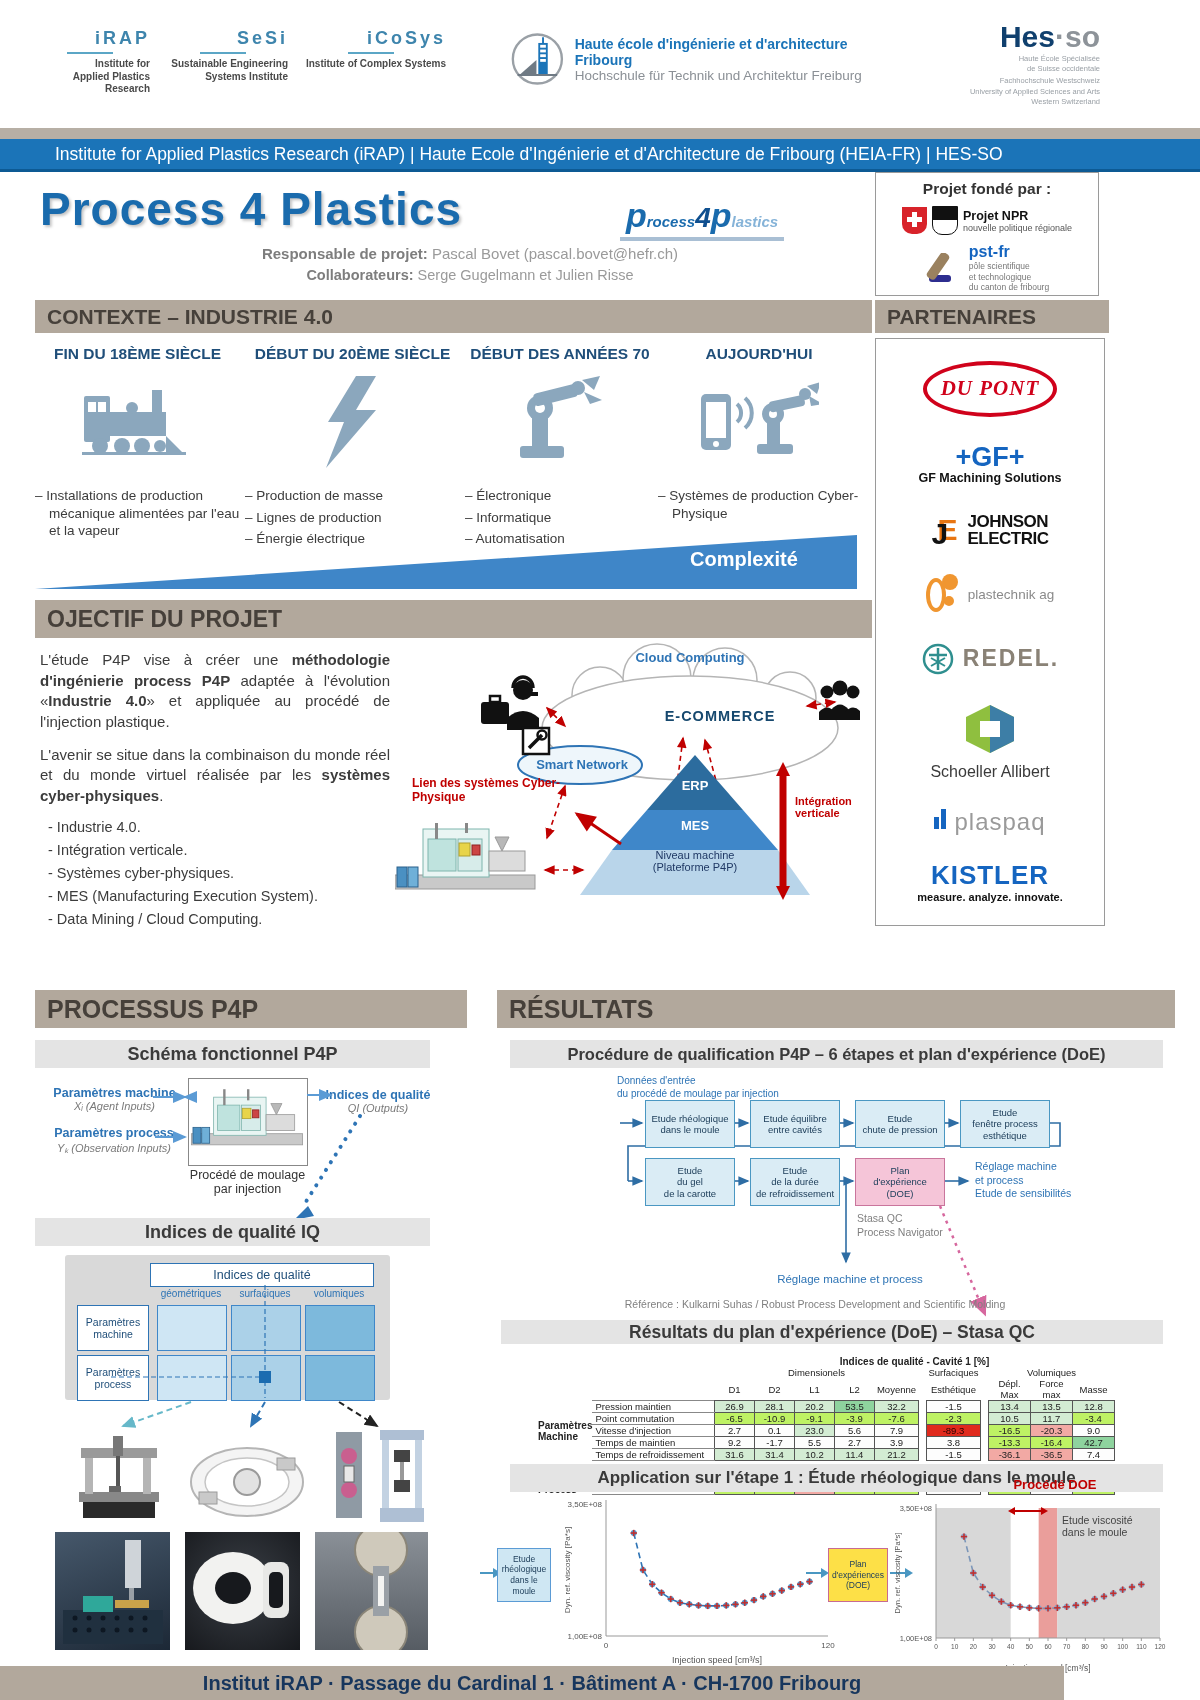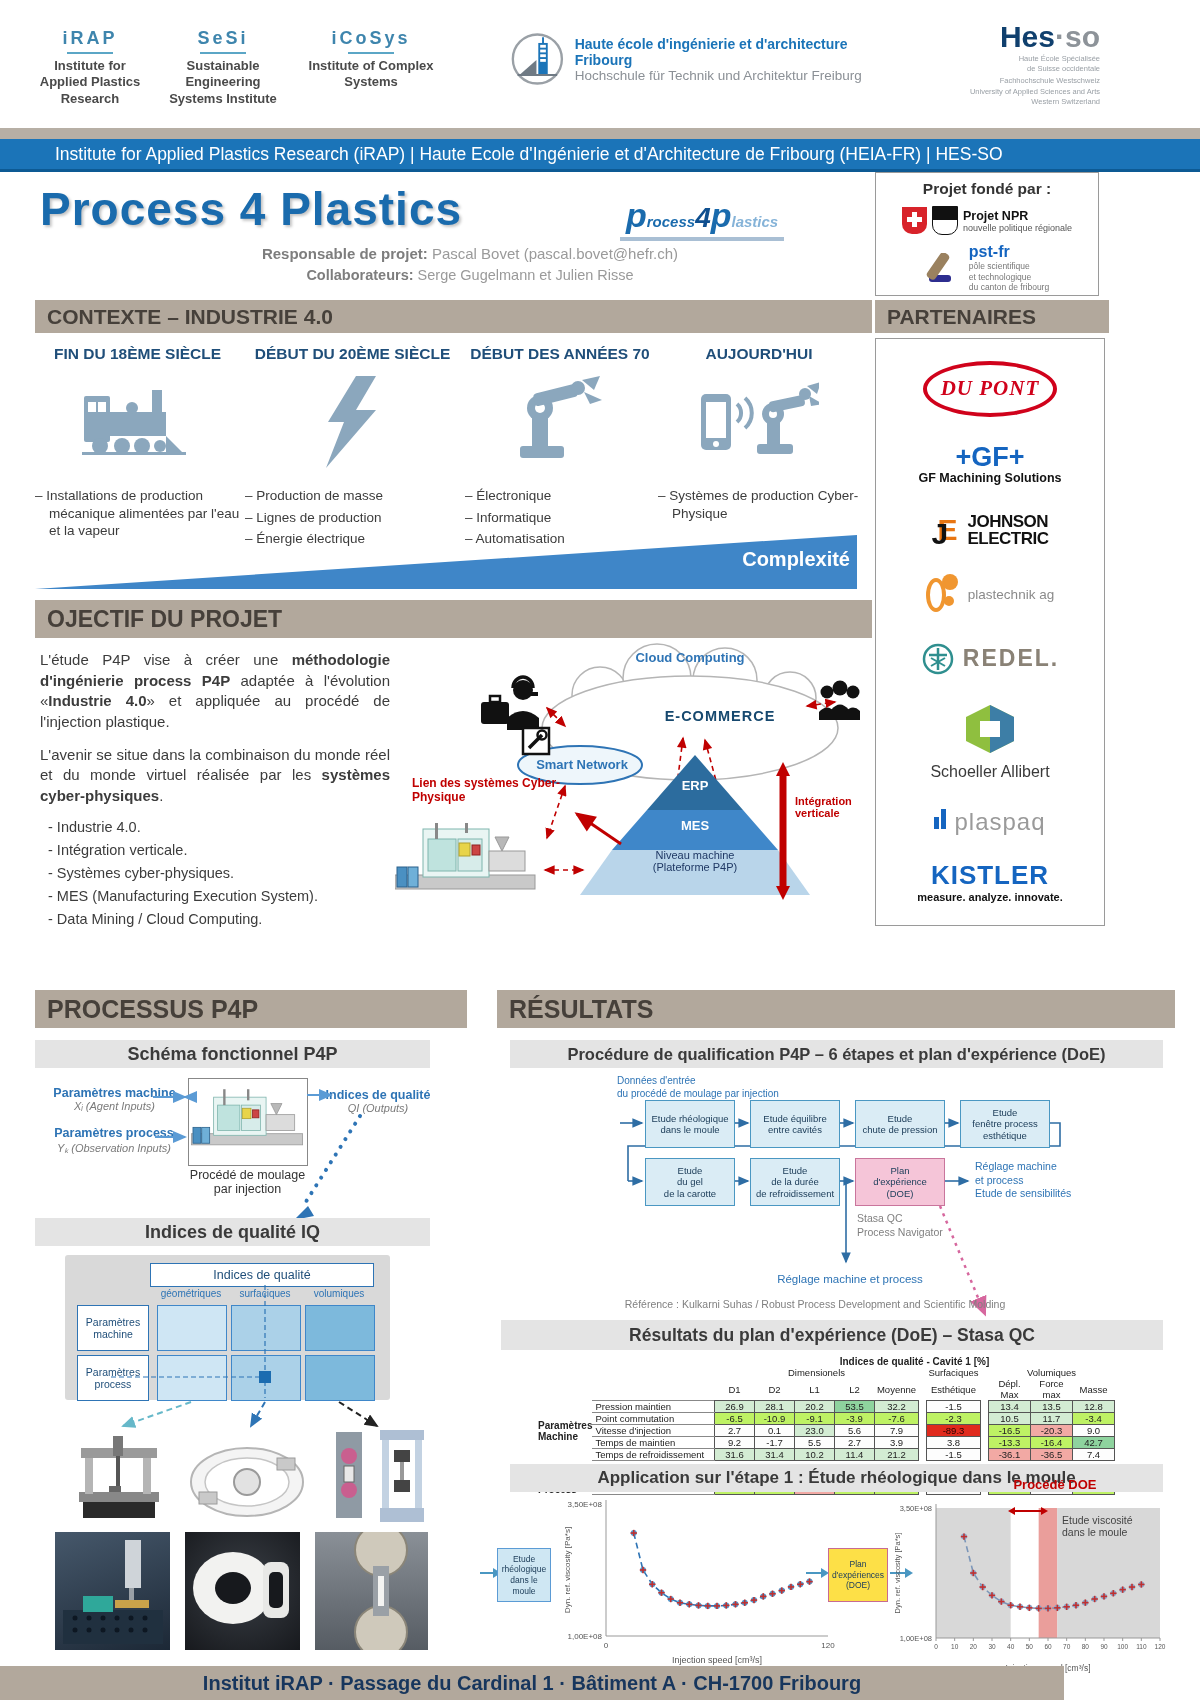--- a/index.html
+++ b/index.html
@@ -1,23 +1,23 @@
 <!DOCTYPE html>
 <html><head>
 <meta charset="utf-8">
 <style>
   html,body{margin:0;padding:0;background:#fff;font-family:"Liberation Sans",sans-serif;}
   .poster{position:relative;width:1200px;height:1700px;background:#fff;overflow:hidden;}
   .abs{position:absolute;}
   .pl{white-space:pre-line;}
   
-  .inst{ text-align:center;}
+  .inst{ text-align:right;}
   .inst .t{color:#3e85ad;font-size:18px;font-weight:bold;letter-spacing:3px;}
   .inst .u{height:2px;background:#5ba6c6;width:46px;margin:3px auto 4px auto;}
-  .inst .s{color:#4a4a4a;font-size:13px;line-height:1.25;font-weight:bold;}
+  .inst .s{color:#4a4a4a;font-size:10px;line-height:1.25;font-weight:bold;}
   .heia{display:flex;align-items:center;gap:10px;}
   .heia .l1{color:#1b74b8;font-size:14px;font-weight:bold;}
   .heia .l2{color:#8b9096;font-size:13.5px;}
   .hesso .big{font-size:30px;font-weight:800;color:#10406e;line-height:1;}
   .hesso .big .dot{color:#8d9399;font-weight:700;}
   .hesso .sm{font-size:7.5px;color:#9aa0a6;text-align:right;line-height:1.3;margin-top:2px;}
   
   .graystrip{background:#b7afa5;}
   .banner{background:#1b74b8;color:#fff;font-size:17.5px;display:flex;align-items:center;padding-left:55px;border-bottom:3px solid #0d5a94;}
   
@@ -334,21 +334,21 @@
         </div>
         <ul>
           <li>Systèmes de production Cyber-Physique</li>
         </ul>
       </div>
     </div>
 
   <svg class="abs" style="left:35px;top:533px;" width="822" height="60">
     <polygon points="0,56 822,2 822,56" fill="#3f86c8"></polygon>
   </svg>
-  <div class="abs complex-label" style="left:690px;top:548px;width:160px;text-align:right;">Complexité</div>
+  <div class="abs complex-label" style="left:690px;top:548px;width:160px;">Complexité</div>
 
   <div class="abs secbar" style="left:35px;top:600px;width:825px;height:38px;font-size:23px;">
     <span>OJECTIF DU PROJET</span>
   </div>
   <div class="abs" style="left:40px;top:650px;width:350px;">
     <p class="obj-p" id="obj-p1"><span>L'étude P4P vise à créer une </span><span class="b">méthodologie d'ingénierie process P4P</span><span> adaptée à l'évolution «</span><span class="b">Industrie 4.0</span><span>» et appliquée au procédé de l'injection plastique.</span></p>
     <p class="obj-p" id="obj-p2"><span>L'avenir se situe dans la combinaison du monde réel et du monde virtuel réalisée par les </span><span class="b">systèmes cyber-physiques</span><span>.</span></p>
     <ul class="obj-ul" id="obj-bullets">
         <li>Industrie 4.0.</li>
         <li>Intégration verticale.</li>
@@ -668,21 +668,21 @@
 (DOE)</div>
     </div>
   <div class="abs blue-note pl" style="left:975px;top:1160px;width:115px;">Réglage machine
 et process
 Etude de sensibilités</div>
   <div class="abs gray-note pl" style="left:857px;top:1212px;width:100px;">Stasa QC
 Process Navigator</div>
   <div class="abs blue-note" style="left:720px;top:1272px;width:260px;text-align:center;font-size:11.5px;">Réglage machine et process</div>
   <div class="abs gray-note" style="left:600px;top:1298px;width:430px;text-align:center;">Référence : Kulkarni Suhas / Robust Process Development and Scientific Molding</div>
 
-  <div class="abs subbar" style="left:501px;top:1320px;width:662px;height:30px;font-size:17.5px;">
+  <div class="abs subbar" style="left:501px;top:1320px;width:662px;height:24px;font-size:17.5px;">
     <span>Résultats du plan d'expérience (DoE) – Stasa QC</span>
   </div>
 
   <div class="abs" style="left:538px;top:1356px;" id="doe-table">
       <table class="doe">
         <colgroup>
           <col style="width:46px">
           <col style="width:122px">
           <col style="width:40px">
           <col style="width:40px">

